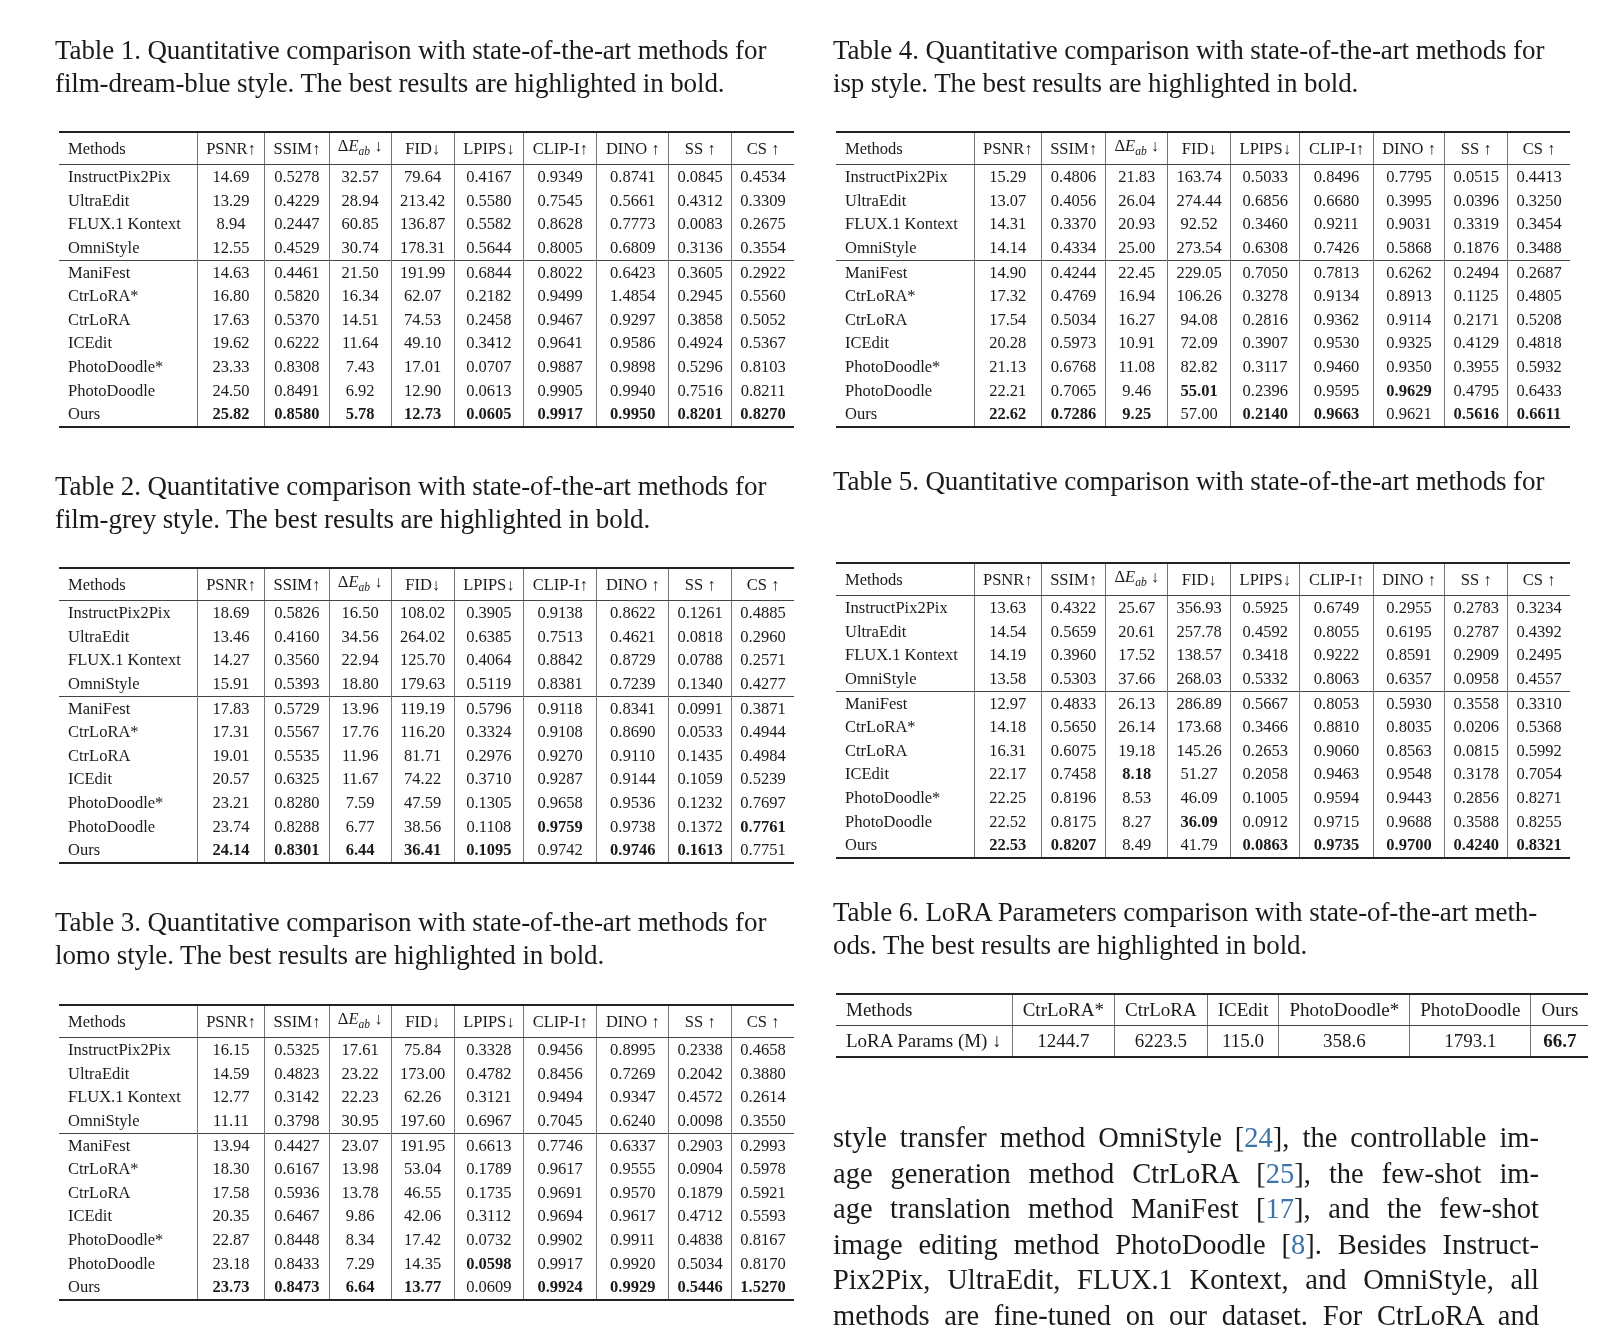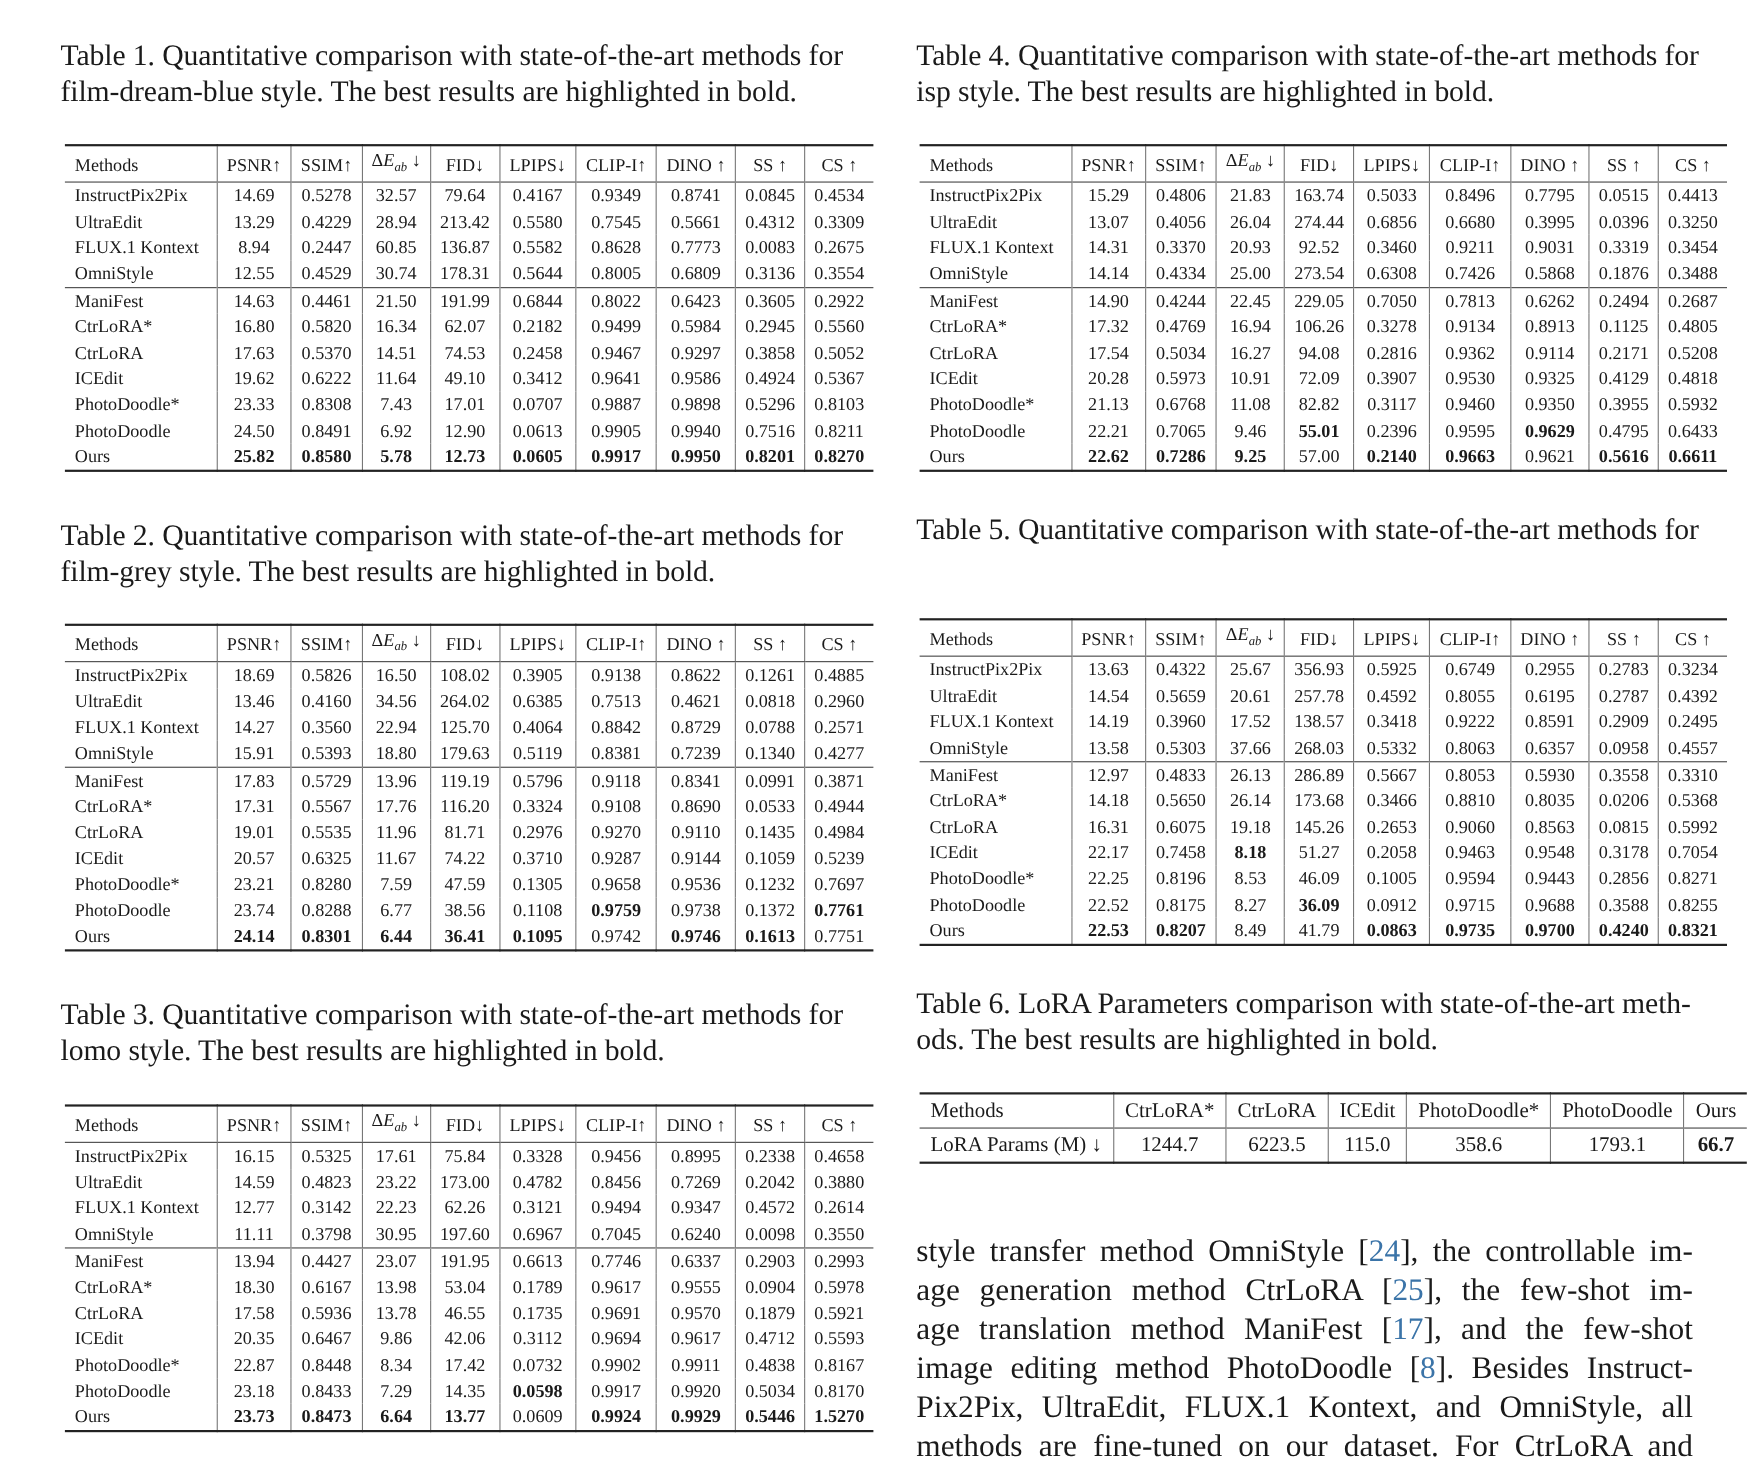--- a/index.html
+++ b/index.html
@@ -108,21 +108,21 @@
         <td>0.2922</td>
       </tr>
       <tr>
         <td>CtrLoRA*</td>
         <td>16.80</td>
         <td>0.5820</td>
         <td>16.34</td>
         <td>62.07</td>
         <td>0.2182</td>
         <td>0.9499</td>
-        <td>0.5984</td>
+        <td>1.4854</td>
         <td>0.2945</td>
         <td>0.5560</td>
       </tr>
       <tr>
         <td>CtrLoRA</td>
         <td>17.63</td>
         <td>0.5370</td>
         <td>14.51</td>
         <td>74.53</td>
         <td>0.2458</td>

